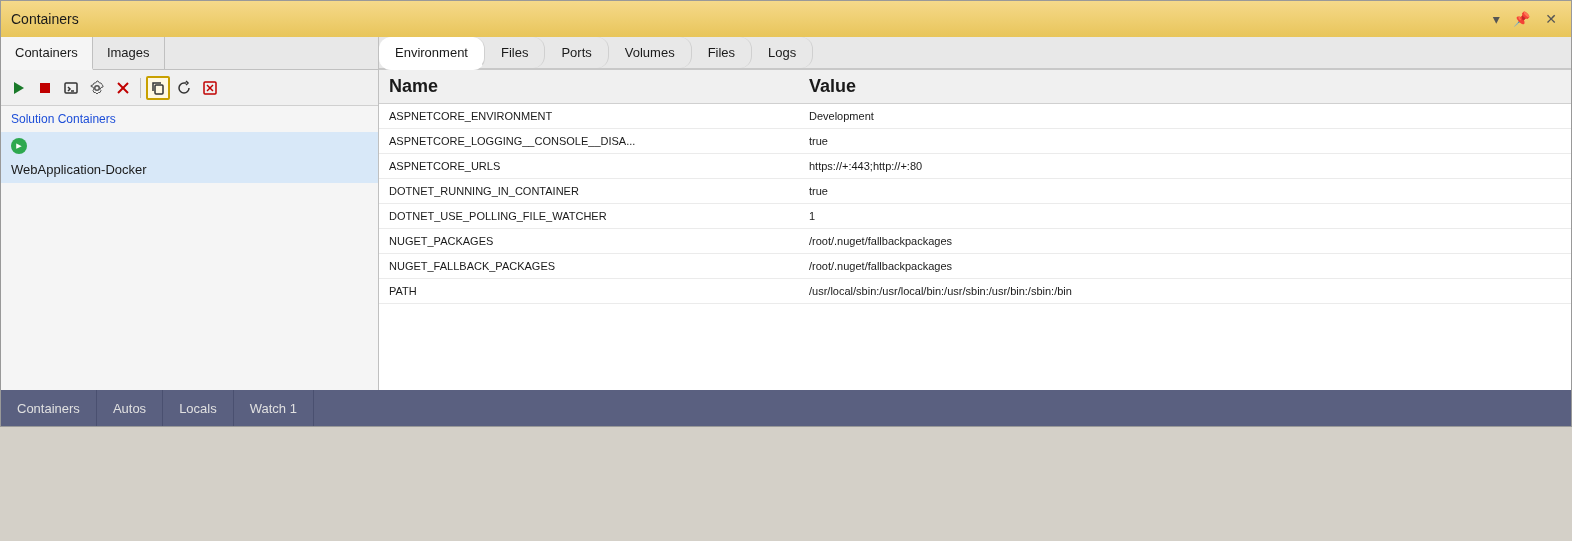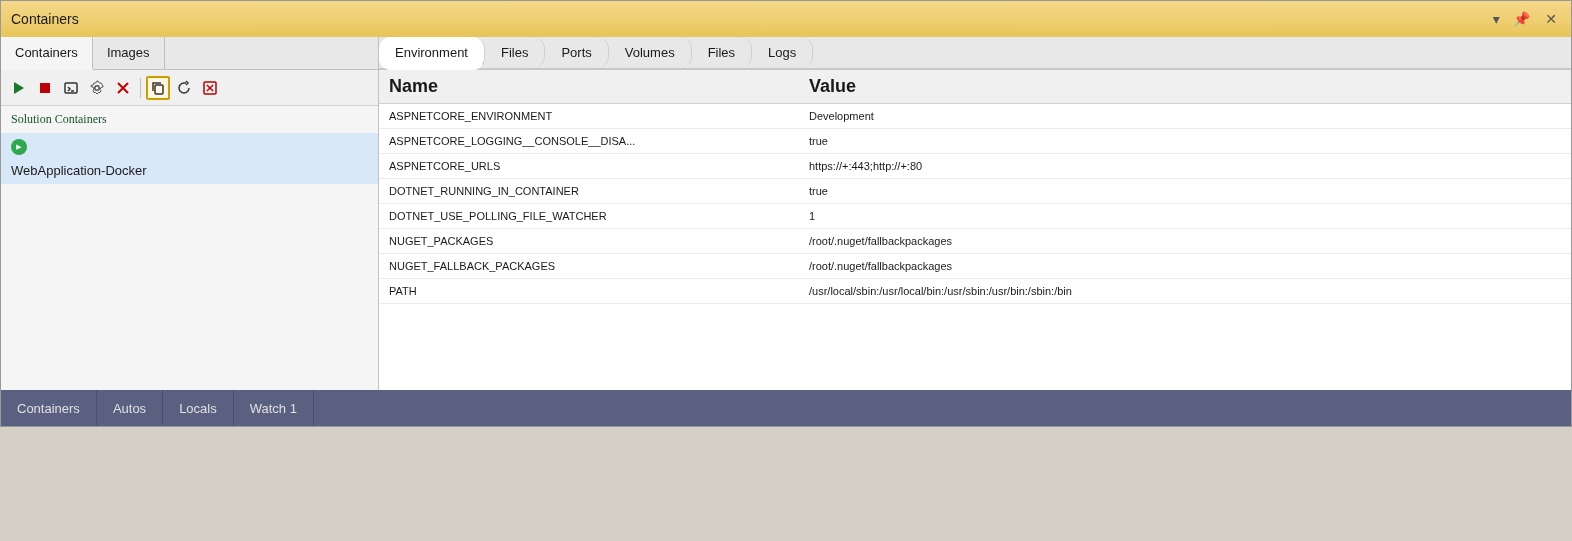--- a/index.html
+++ b/index.html
@@ -124,23 +124,22 @@
     }
 
     .toolbar-btn svg {
       width: 16px;
       height: 16px;
     }
 
     .section-header {
       padding: 6px 10px;
       font-size: 12px;
-      color: #14532d;
+      color: #1d4ed8;
       background: #f5f5f5;
-      font-family: Liberation Serif, serif;
     }
 
     .container-list {
       flex: 1;
       overflow-y: auto;
     }
 
     .container-item {
       display: flex;
       align-items: flex-start;

